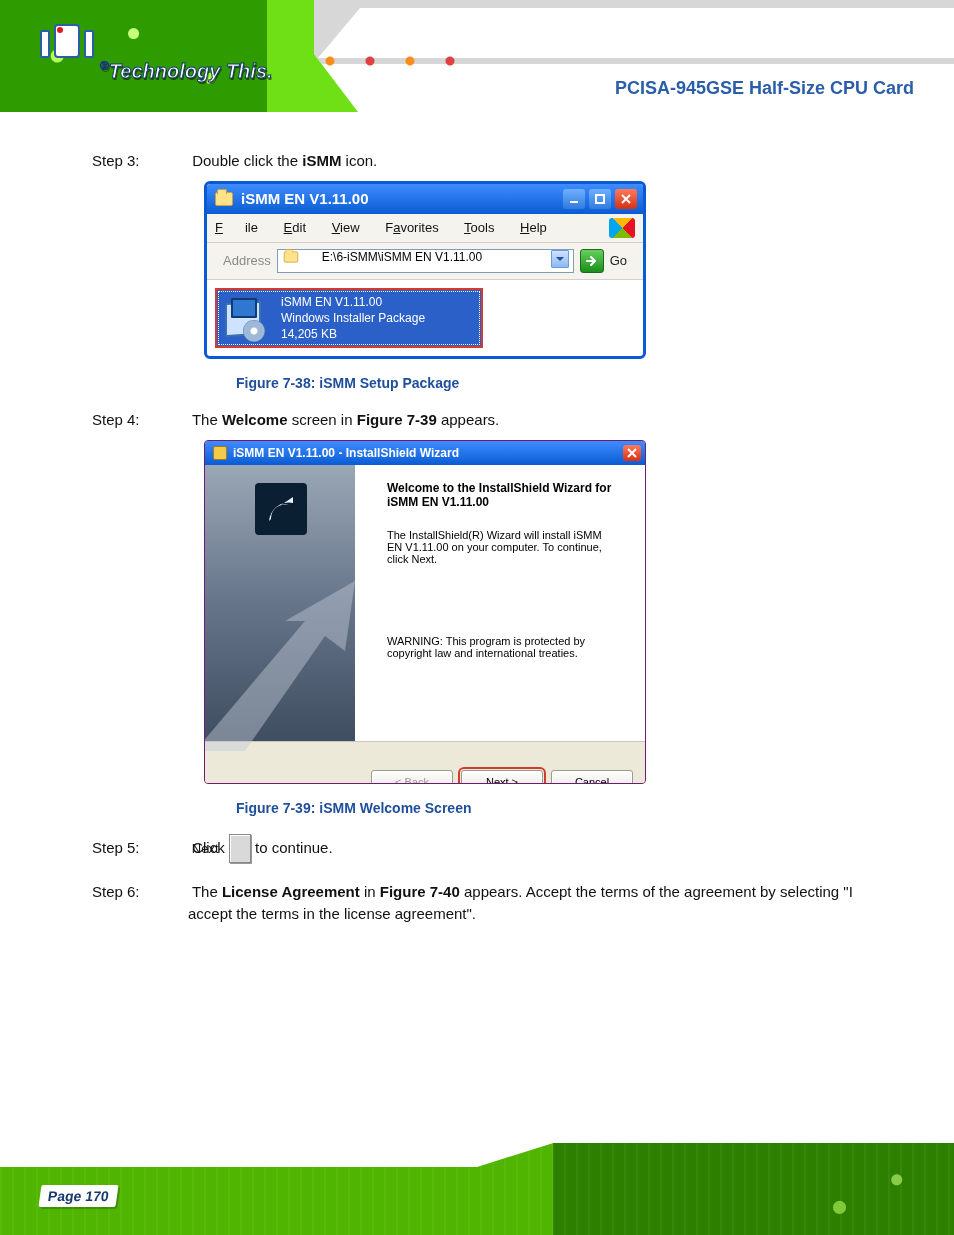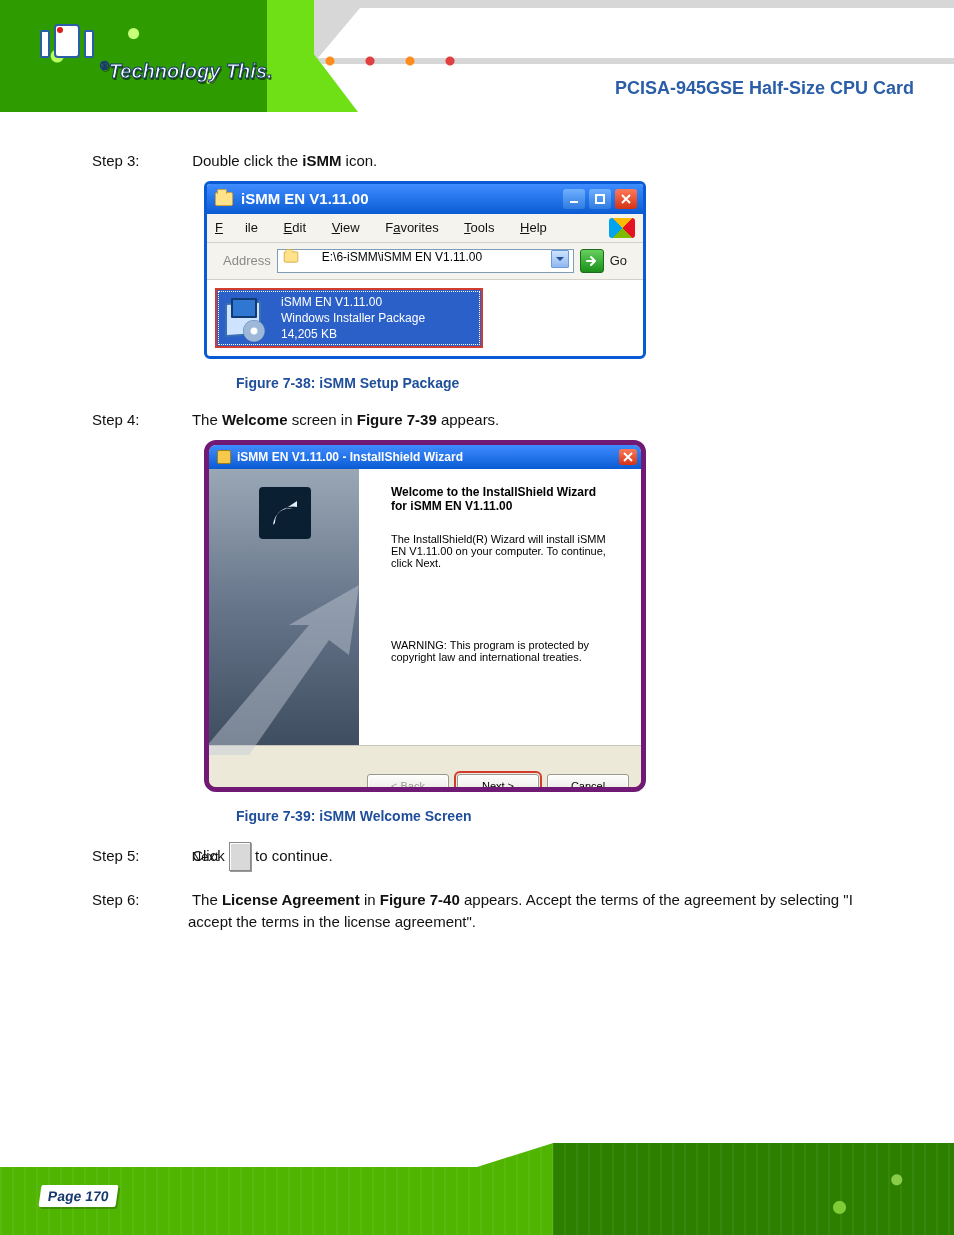--- a/index.html
+++ b/index.html
@@ -200,21 +200,21 @@
   .pkg-icon .screen{ position:absolute; left:8px; top:4px; width:26px; height:20px;
     background:#2f77d0; border:2px solid #123a72; border-radius:1px; }
   .pkg-icon .disc{ position:absolute; left:20px; top:26px; width:22px; height:22px;
     border-radius:50%; background:radial-gradient(circle,#fff 0 3px,#9db8d8 4px 10px,#5d82ad 11px);
   }
   .file-text { font:12px Tahoma,Arial; line-height:1.35; }
   .file-text div{ white-space:nowrap; }
 
   
   .wiz {
-    width:442px; border:5px solid #701a75; border-radius:12px;
+    width:442px; border:1px solid #701a75; border-radius:4px;
     overflow:hidden; font:11px Tahoma,Arial; background:#fdba74;
     position:relative;
   }
   .wiz .titlebar { height:24px; padding:0 4px 0 8px; }
   .wiz .titlebar .left { font:700 12px Tahoma,Arial; gap:6px;}
   .msi-icon{
     width:14px;height:14px;background:#f4c94c;border:1px solid #a07d14;border-radius:2px;position:relative;
   }
   .wiz .win-btns .wb{width:18px;height:16px;}
   .wiz-body {

